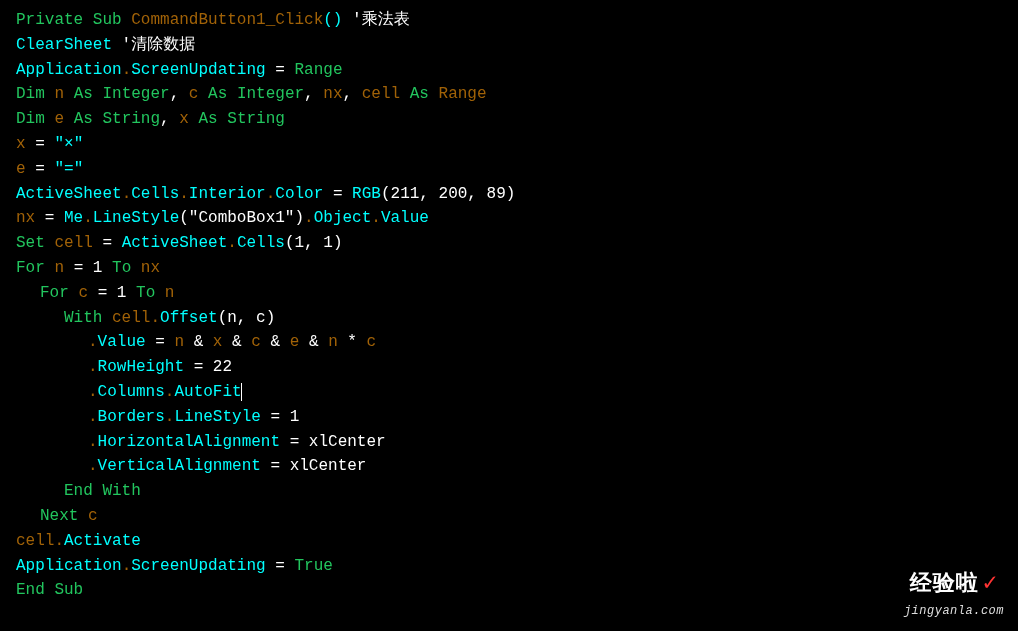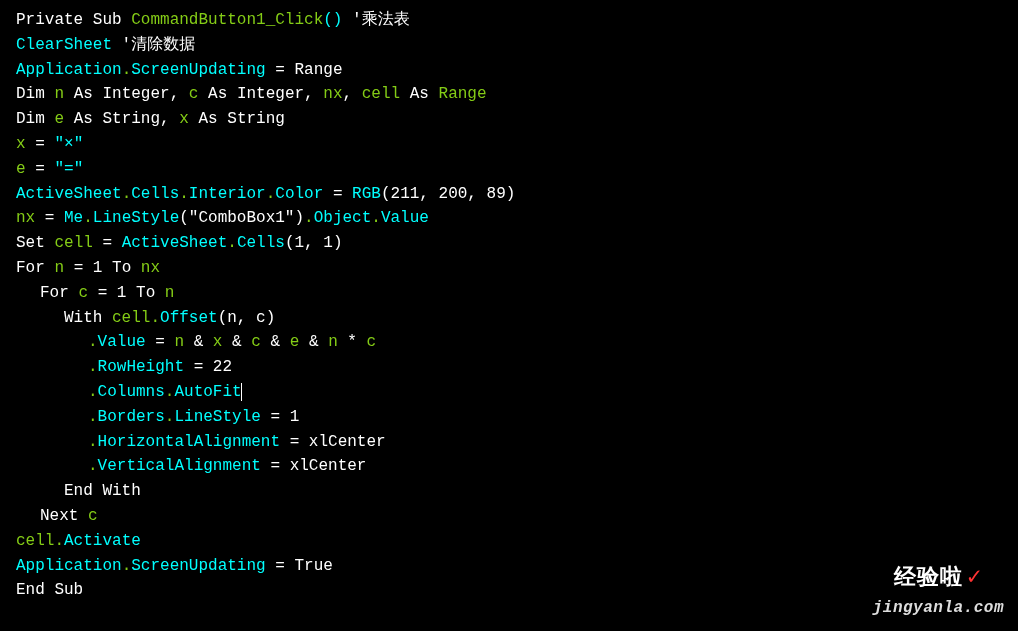--- a/index.html
+++ b/index.html
@@ -20,22 +20,22 @@
     }
     .code-container {
       color: #fff;
     }
     .line {
       white-space: pre;
     }
     .indent1 { padding-left: 24px; }
     .indent2 { padding-left: 48px; }
     .indent3 { padding-left: 72px; }
-    .kw-yellow { color: #ffffff; }
-    .kw-magenta { color: #84cc16; }
+    .kw-yellow { color: #22c55e; }
+    .kw-magenta { color: #a16207; }
     .kw-cyan { color: #00ffff; }
     .kw-green { color: #ffffff; }
     .kw-white { color: #ffffff; }
     .cursor {
       display: inline-block;
       width: 1px;
       height: 18px;
       background: #fff;
       vertical-align: middle;
       margin-left: -1px;
@@ -54,25 +54,24 @@
       letter-spacing: 1px;
       text-align: center;
     }
     .watermark-check {
       color: #ff3333;
       font-size: 24px;
       font-weight: bold;
       margin-left: 4px;
     }
     .watermark-sub {
-      font-size: 16px;
+      font-size: 12px;
       font-style: italic;
       color: #ddd;
       letter-spacing: 0.5px;
-      font-weight: bold;
     }
   </style>
 </head>
 <body>
 
 <div class="code-container">
   <div class="line"><span class="kw-yellow">Private Sub</span><span class="kw-white"> </span><span class="kw-magenta">CommandButton1_Click</span><span class="kw-cyan">()</span><span class="kw-green"> '乘法表</span></div>
   <div class="line"><span class="kw-cyan">ClearSheet</span><span class="kw-green"> '清除数据</span></div>
   <div class="line"><span class="kw-cyan">Application</span><span class="kw-magenta">.</span><span class="kw-cyan">ScreenUpdating</span><span class="kw-white"> = </span><span class="kw-yellow">Range</span></div>
   <div class="line"><span class="kw-yellow">Dim</span><span> </span><span class="kw-magenta">n</span><span> </span><span class="kw-yellow">As Integer</span><span class="kw-white">, </span><span class="kw-magenta">c</span><span> </span><span class="kw-yellow">As Integer</span><span class="kw-white">, </span><span class="kw-magenta">nx</span><span class="kw-white">, </span><span class="kw-magenta">cell</span><span> </span><span class="kw-yellow">As</span><span> </span><span class="kw-magenta">Range</span></div>

